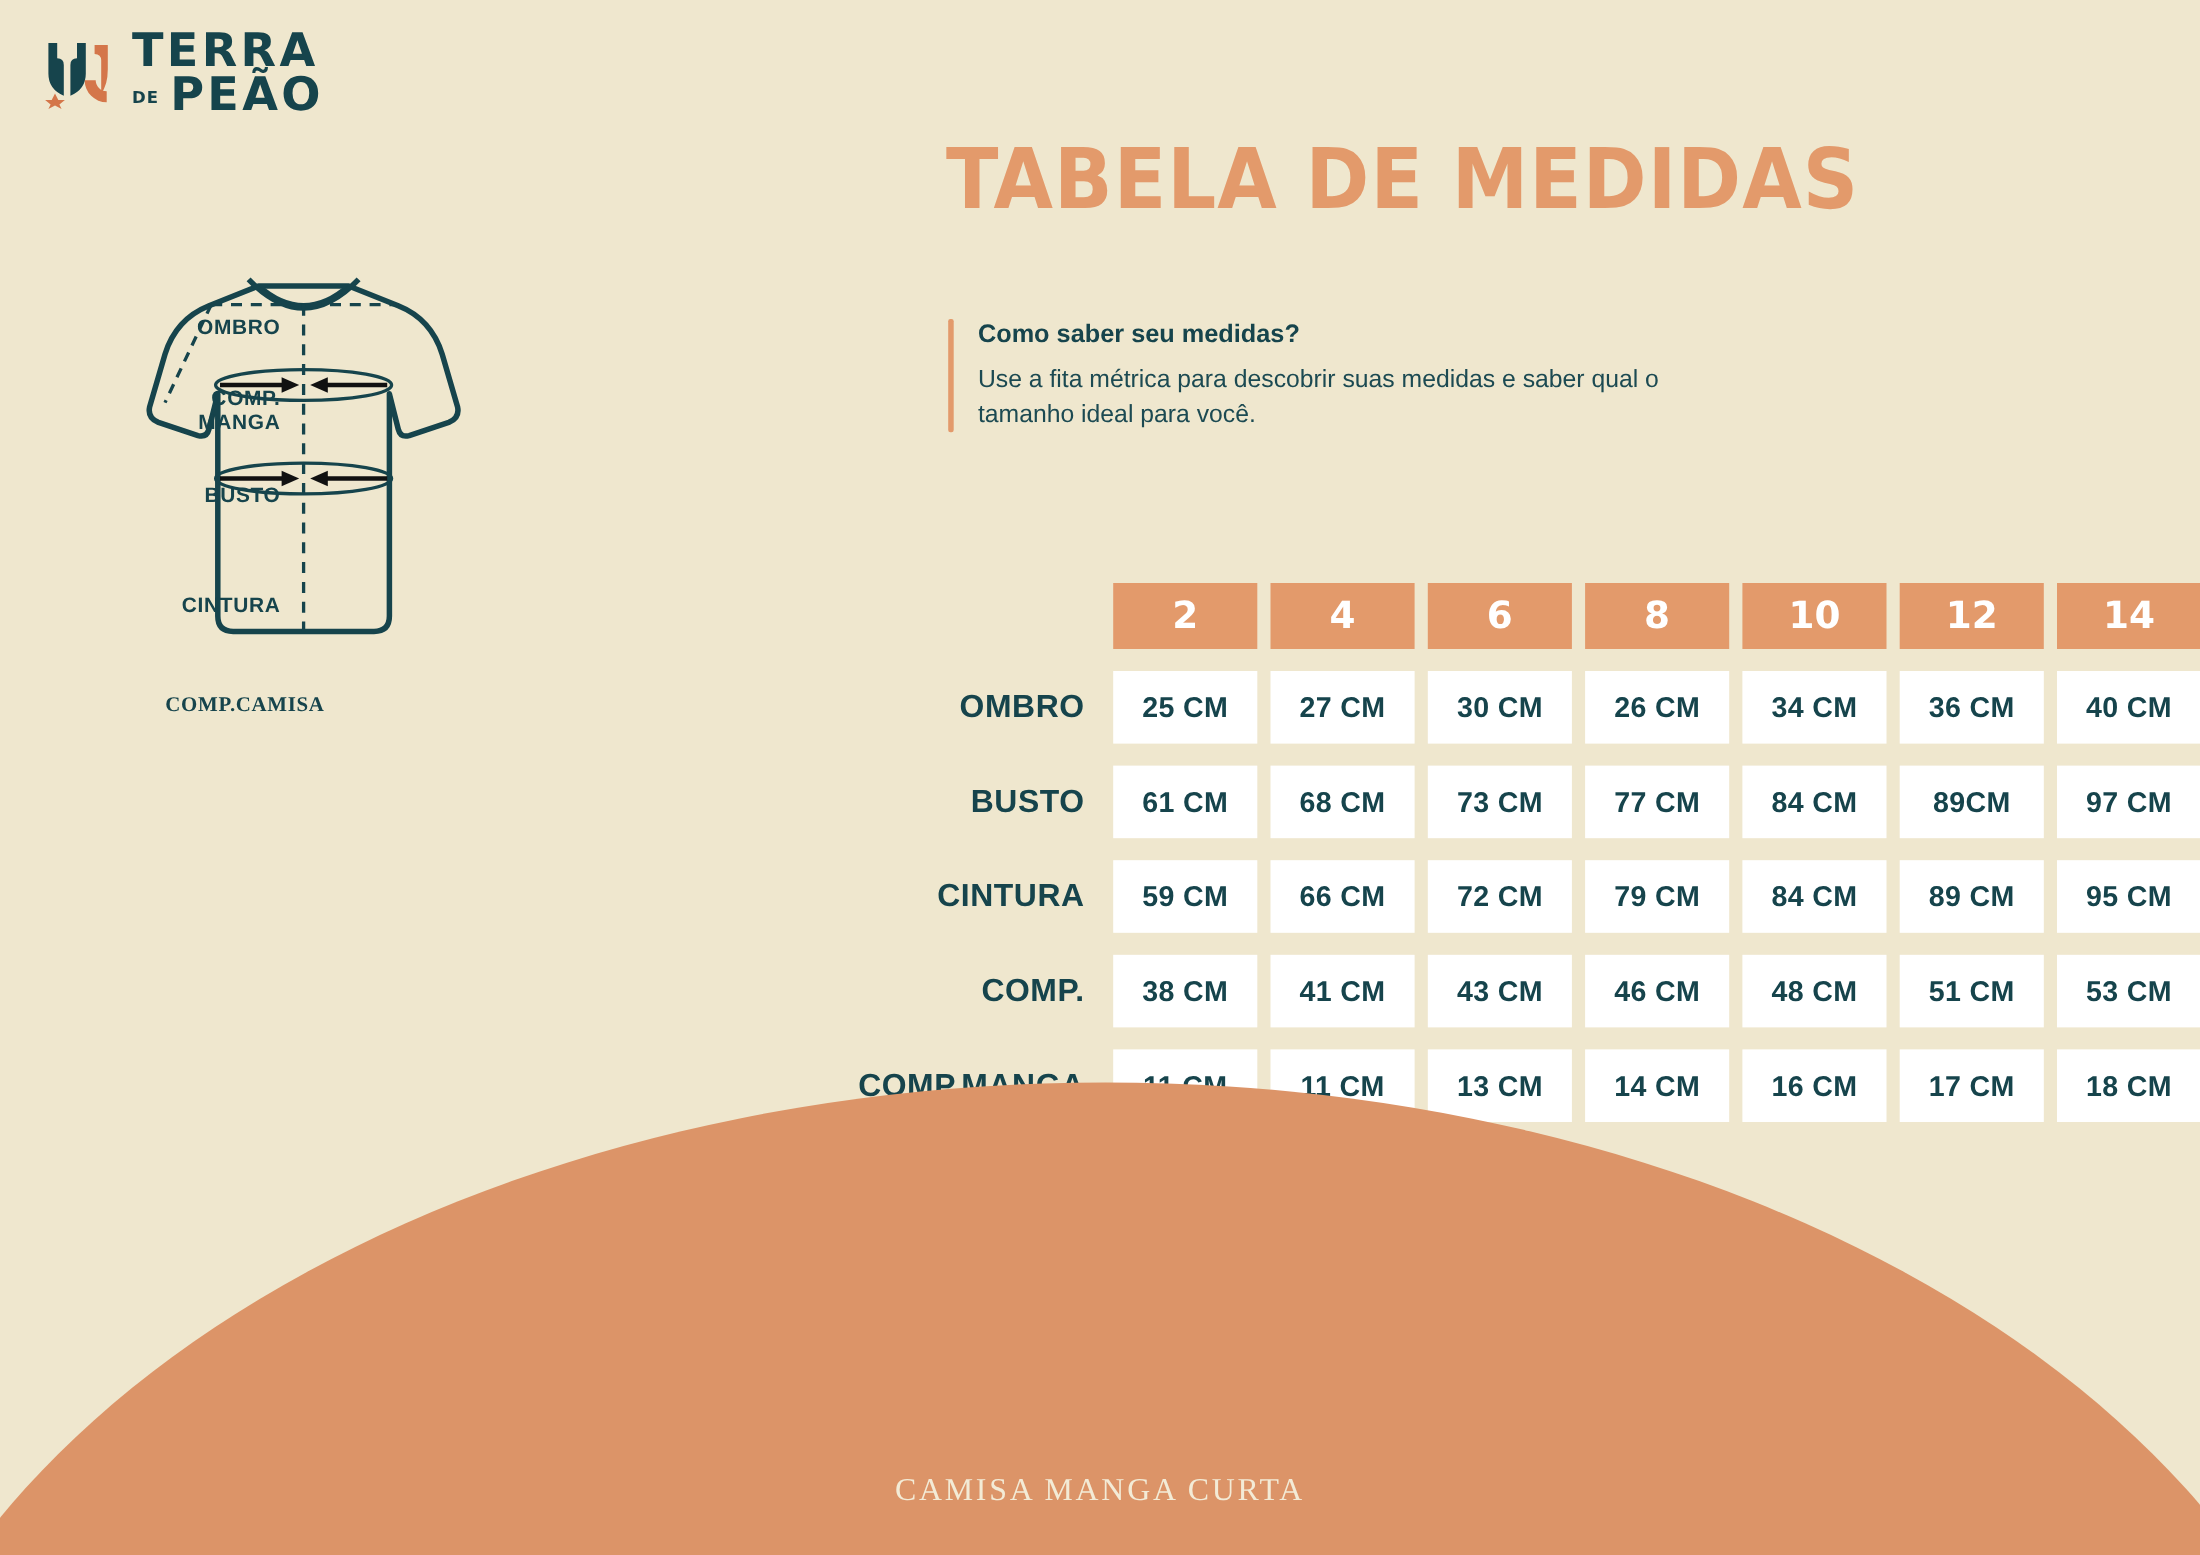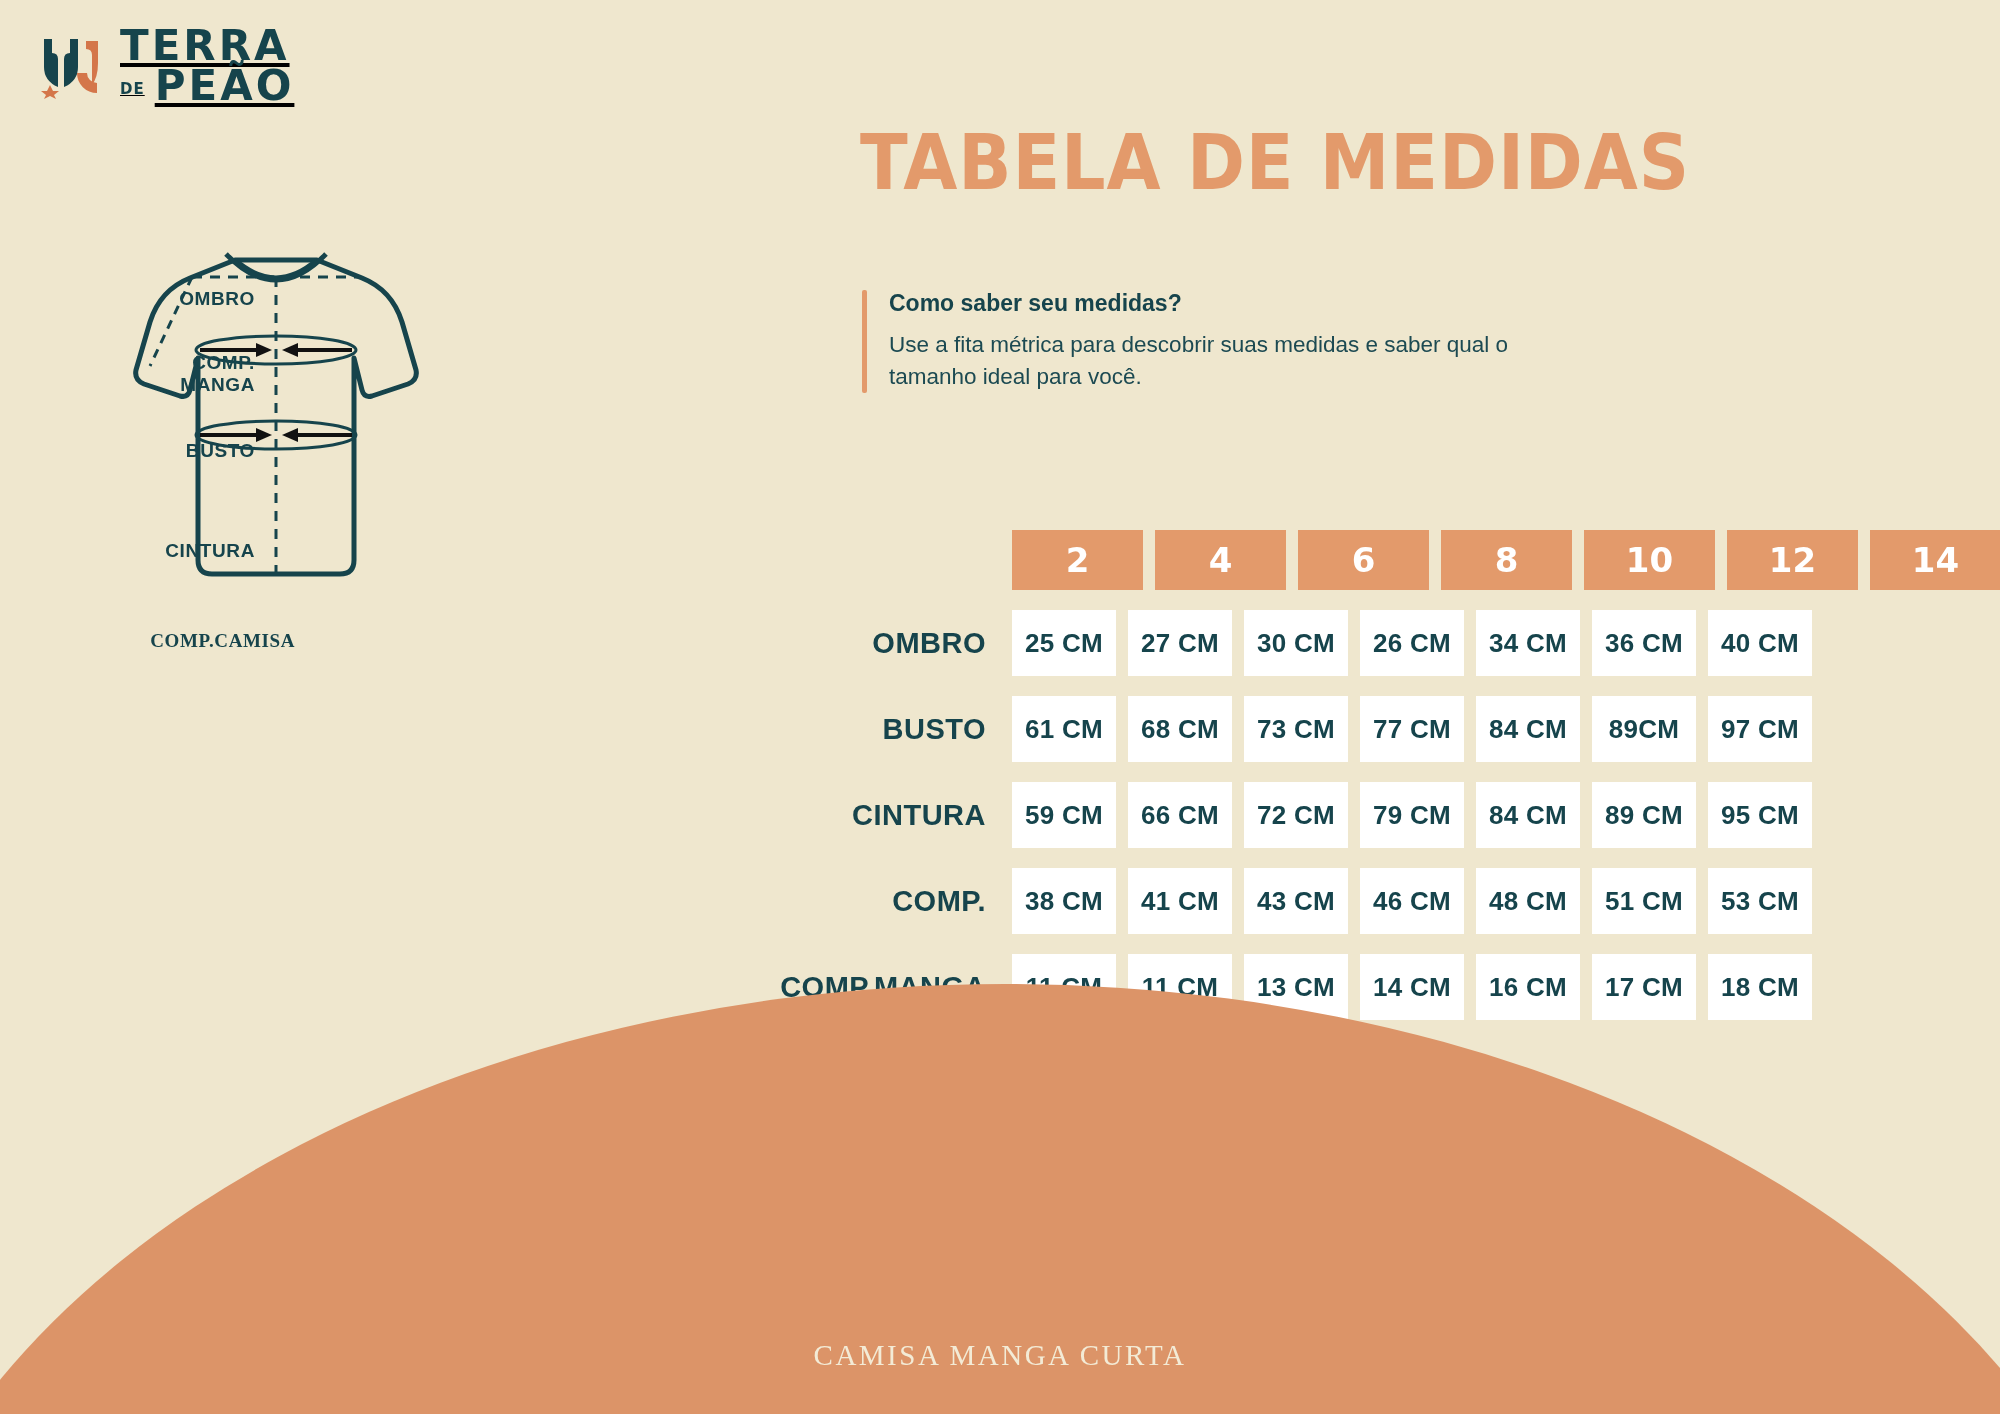--- a/index.html
+++ b/index.html
@@ -21,21 +21,21 @@
     position: absolute;
     left: 40px; top: 26px;
     display: flex; align-items: center; gap: 18px;
   }
   .brand-mark { width: 62px; height: 66px; }
   .brand-text {
     display: flex; flex-direction: column;
     line-height: 0.96;
   }
   .brand-line {
-    display: flex; align-items: center; gap: 10px; text-decoration: underline;
+    display: flex; align-items: center; gap: 10px;
   }
   .brand-word {
     font-family: "DejaVu Sans", sans-serif;
     font-weight: bold;
     font-size: 42px;
     letter-spacing: 3px;
     color: #16444C;
   }
   .brand-de {
     font-family: "DejaVu Sans", sans-serif;
@@ -127,21 +127,21 @@
     width: 131px; height: 60px;
     margin-right: 12px;
     background: #E39A6B;
     color: #ffffff;
     font-family: "DejaVu Sans", sans-serif;
     font-weight: bold;
     font-size: 34px;
     display: flex; align-items: center; justify-content: center;
   }
   .cell {
-    width: 104px; height: 66px;
+    width: 131px; height: 66px;
     margin-right: 12px;
     background: #ffffff;
     color: #16444C;
     font-weight: bold;
     font-size: 26px;
     display: flex; align-items: center; justify-content: center;
     letter-spacing: 0.3px;
   }
   .hdr-row { margin-bottom: 20px; }
   .data-row { margin-bottom: 20px; }

